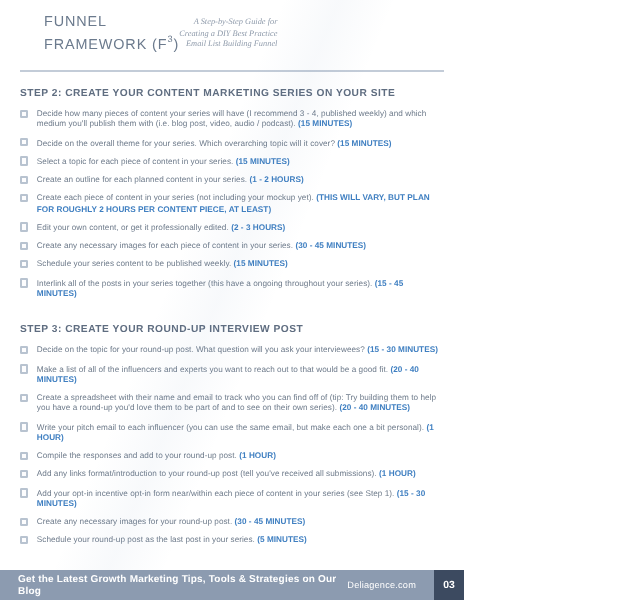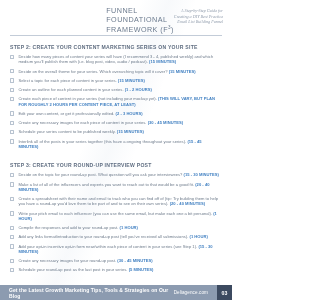--- a/index.html
+++ b/index.html
@@ -23,23 +23,24 @@
     position: relative;
     background: #ffffff;
     display: flex;
     flex-direction: column;
   }
 
   
   .header {
     display: flex;
     align-items: flex-start;
-    justify-content: flex-end;
+    justify-content: flex-start;
     padding: 7px 9px 0 10px;
     height: 33px;
+    margin-left: 12px;
   }
 
   .brand-title {
     font-family: "Liberation Sans", sans-serif;
     font-size: 7.2px;
     line-height: 8.6px;
     letter-spacing: 0.45px;
     color: #6b7a8d;
     font-weight: 400;
     text-transform: uppercase;
@@ -169,21 +170,20 @@
 </head>
 <body>
 
 <div class="page">
 
   <div class="watermark"></div>
 
   <div class="header">
     <div class="brand-title">
       <div>FUNNEL</div>
-      <div>FOUNDATIONAL</div>
       <div class="line3"><span>FRAMEWORK (F</span><sup>3</sup><span>)</span></div>
     </div>
     <div class="header-sub">
       <div>A Step-by-Step Guide for</div>
       <div>Creating a DIY Best Practice</div>
       <div>Email List Building Funnel</div>
     </div>
   </div>
 
   <div class="rule"></div>

